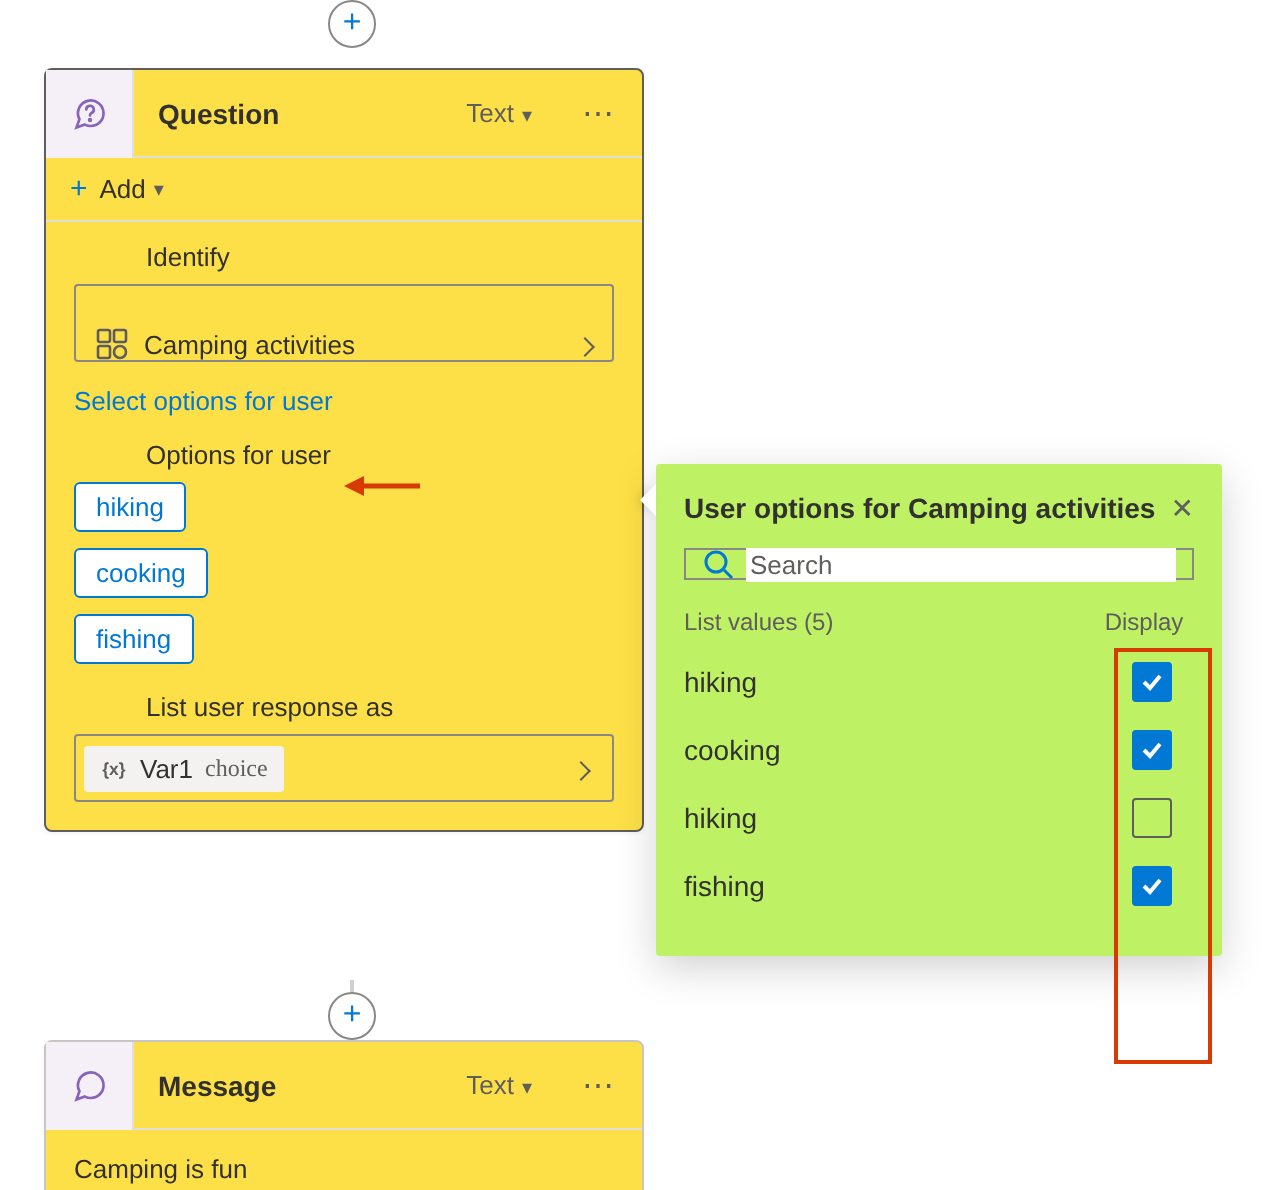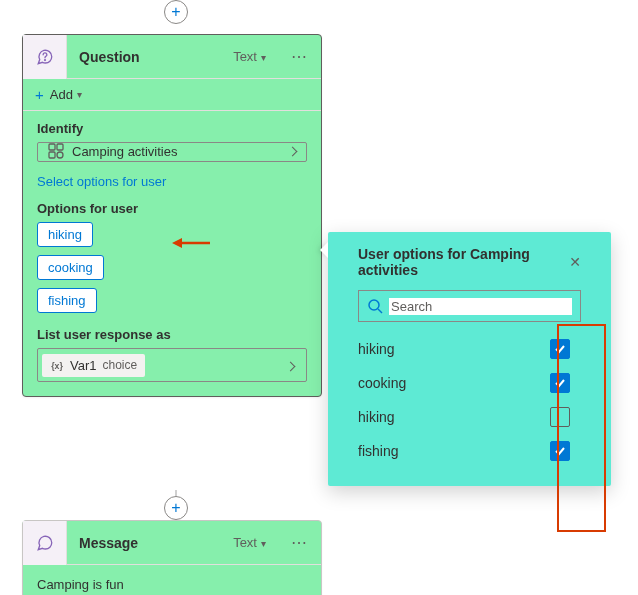--- a/index.html
+++ b/index.html
@@ -47,21 +47,21 @@
     width: 2px;
     height: 30px;
     background: #d0d0d0;
   }
 
   
   .card {
     position: absolute;
     left: 22px;
     width: 300px;
-    background: #86efac;
+    background: #fde047;
     border: 1px solid #605e5c;
     border-radius: 4px;
     box-shadow: 0 1px 2px rgba(0,0,0,0.05);
   }
   .card.question { top: 34px; }
   .card.message {
     top: 520px;
     border-color: #c8c6c4;
   }
 
@@ -110,29 +110,30 @@
   .add-row .plus { color: #0078d4; font-size: 15px; margin-right: 6px; }
 
   .card-body { padding: 10px 14px 14px; }
   .prompt {
     font-size: 13px;
     color: #323130;
     padding: 6px 0 14px;
   }
   .label {
     font-size: 13px;
-    font-weight: 700;
+    font-weight: 400;
     margin-bottom: 6px;
+    margin-left: 36px;
   }
   .identify-field {
     border: 1px solid #8a8886;
     border-radius: 2px;
-    height: 20px;
-    display: flex;
-    align-items: flex-start;
+    height: 39px;
+    display: flex;
+    align-items: flex-end;
     padding: 0 10px;
     justify-content: space-between;
     cursor: pointer;
     margin-bottom: 12px;
   }
   .identify-left { display: flex; align-items: center; gap: 8px; }
 
   .link {
     color: #0078d4;
     font-size: 13px;
@@ -176,32 +177,32 @@
   }
   .var-token {
     background: #f3f2f1;
     border-radius: 2px;
     padding: 4px 8px;
     display: flex;
     align-items: center;
     gap: 6px;
     font-size: 13px;
   }
-  .var-type { color: #605e5c; font-size: 12px; }
+  .var-type { color: #605e5c; font-size: 12px; font-family: Liberation Serif, serif; }
 
   
   .popover {
     position: absolute;
     left: 328px;
     top: 232px;
     width: 283px;
-    background: #5eead4;
+    background: #bef264;
     border-radius: 2px;
     box-shadow: 0 6px 20px rgba(0,0,0,0.18);
-    padding: 14px 30px 18px;
+    padding: 14px 14px 18px;
   }
   .popover-pointer {
     position: absolute;
     left: -8px;
     top: 10px;
     width: 0; height: 0;
     border-top: 8px solid transparent;
     border-bottom: 8px solid transparent;
     border-right: 8px solid #fff;
     filter: drop-shadow(-2px 0 2px rgba(0,0,0,0.1));
@@ -210,21 +211,21 @@
     display: flex;
     justify-content: space-between;
     align-items: center;
     margin-bottom: 12px;
   }
   .popover-title { font-weight: 600; font-size: 14px; }
   .close-x { font-size: 14px; cursor: pointer; color: #605e5c; }
 
   .search {
     border: 1px solid #8a8886;
-    height: 32px;
+    height: 16px;
     display: flex;
     align-items: center;
     padding: 0 8px;
     gap: 6px;
     margin-bottom: 10px;
   }
   .search input {
     border: none;
     outline: none;
     flex: 1;
@@ -393,20 +394,24 @@
     <div class="popover-title">User options for Camping activities</div>
     <div class="close-x">✕</div>
   </div>
   <div class="search">
     <svg width="16" height="16" viewBox="0 0 16 16">
       <circle cx="7" cy="7" r="5" fill="none" stroke="#0078d4" stroke-width="1.5"></circle>
       <line x1="11" y1="11" x2="15" y2="15" stroke="#0078d4" stroke-width="1.5"></line>
     </svg>
     <input type="text" placeholder="Search" style="">
   </div>
+  <div class="list-header">
+    <span>List values (5)</span>
+    <span class="display-col">Display</span>
+  </div>
   <div class="list-rows" id="list-rows">
       <div class="list-row">
         <span>hiking</span>
         <span class="display-wrap">
           <span class="checkbox checked">
             <svg width="12" height="12" viewBox="0 0 12 12">
               <path d="M2 6 L5 9 L10 3" fill="none" stroke="#fff" stroke-width="2"></path>
             </svg>
           </span>
         </span>

